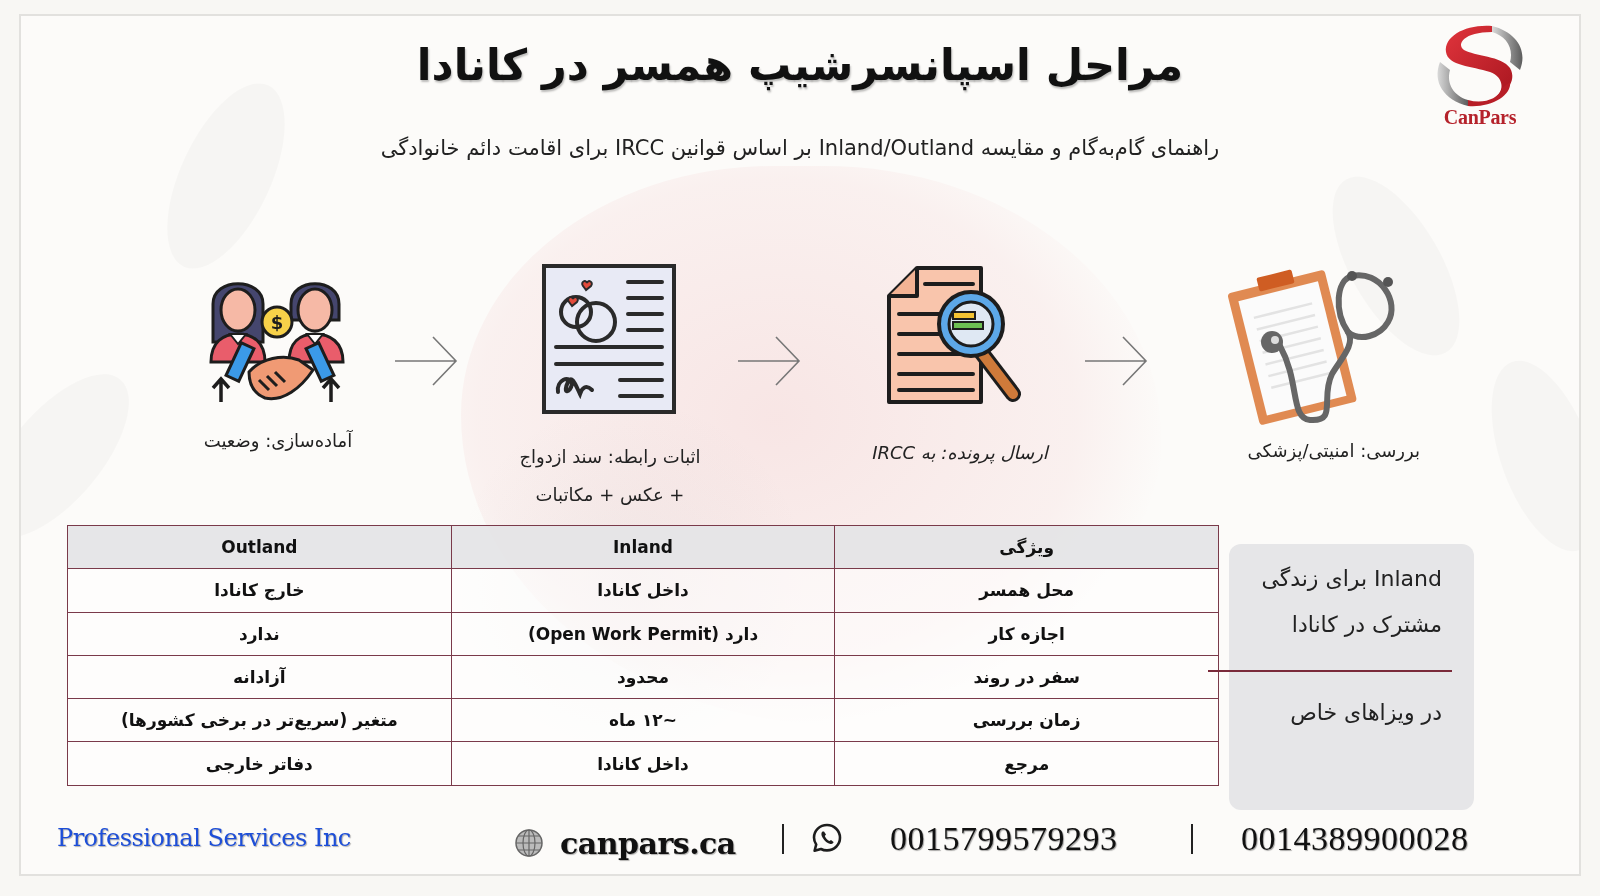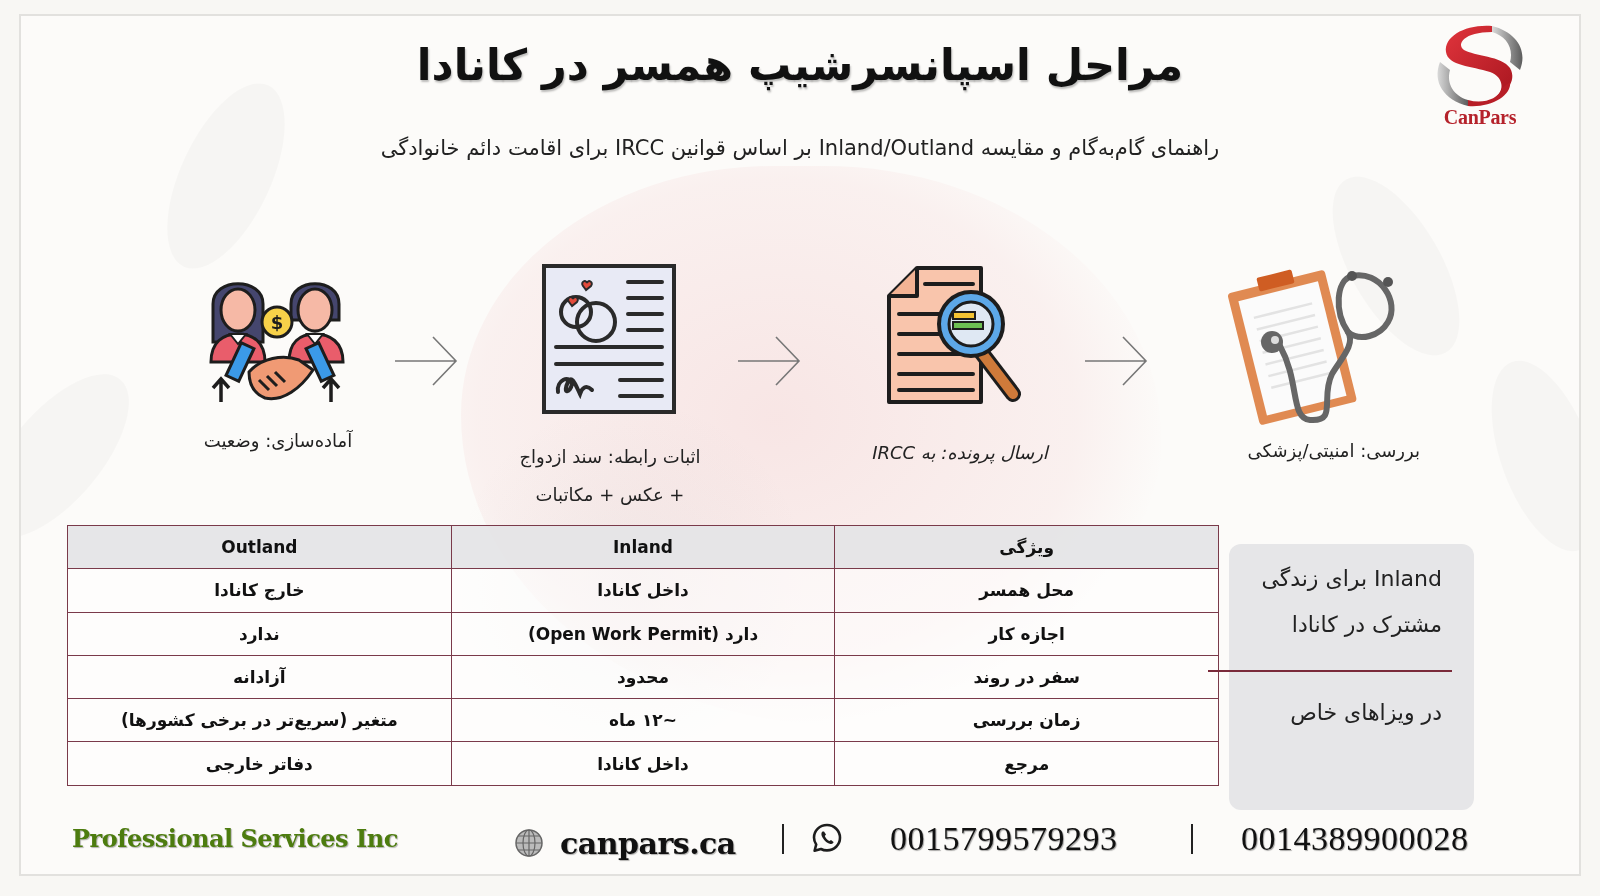--- a/index.html
+++ b/index.html
@@ -61,22 +61,22 @@
       position: absolute; left: 1229px; top: 525px; width: 245px; height: 266px;
       background: #e6e6e8; border-radius: 12px; direction: rtl; padding: 12px 32px 0 20px; margin-top: 19px;
     }
     .summary .para { font-size: 22px; line-height: 46px; color: #222; text-align: right; }
     .summary .divider { height: 2px; background: #7a2a3a; margin: 22px -10px 18px 0; width: 244px; }
     .summary .para2 { padding-right: 8px; }
 
     
     .footer { position: absolute; left: 0; top: 818px; width: 1600px; height: 44px; }
     .footer .company {
-      position: absolute; left: 72px; top: 6px; font-family: "DejaVu Serif", serif; font-weight: bold;
-      font-size: 24px; color: #4d7c0f; text-shadow: 1px 1px 1px rgba(0,0,0,0.3); letter-spacing: -0.5px;
+      position: absolute; left: 57px; top: 6px; font-family: "DejaVu Serif", serif; font-weight: normal;
+      font-size: 24px; color: #1d4ed8; text-shadow: 1px 1px 1px rgba(0,0,0,0.3); letter-spacing: -0.5px;
     }
     .footer .web {
       position: absolute; left: 560px; top: 8px; font-family: "DejaVu Serif", serif; font-weight: bold;
       font-size: 30px; color: #111; text-shadow: 1px 1px 1px rgba(0,0,0,0.3); letter-spacing: -0.5px;
     }
     .footer .phone {
       position: absolute; top: 2px; font-family: "Liberation Serif", serif; font-weight: normal;
       font-size: 34px; color: #111; text-shadow: 1px 1px 1px rgba(0,0,0,0.35); letter-spacing: 0.5px;
     }
     .footer .sep { position: absolute; top: 6px; width: 1.5px; height: 30px; background: #222; }

